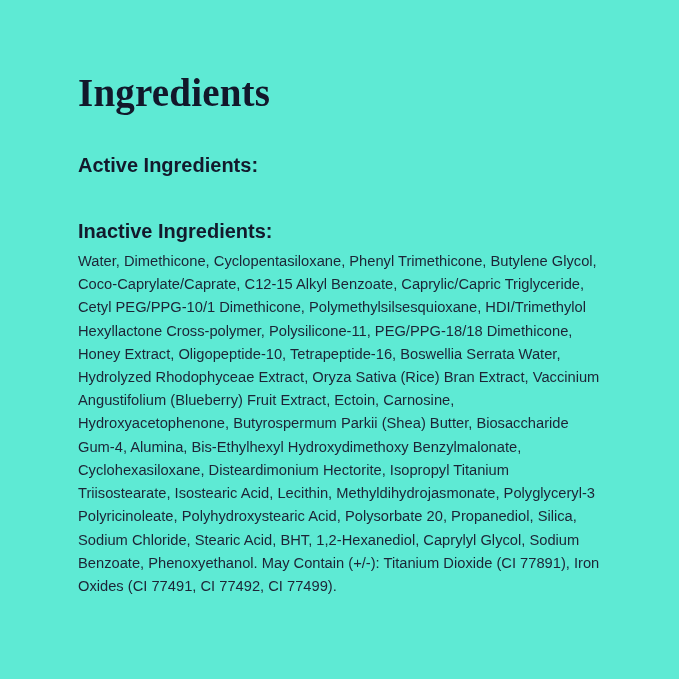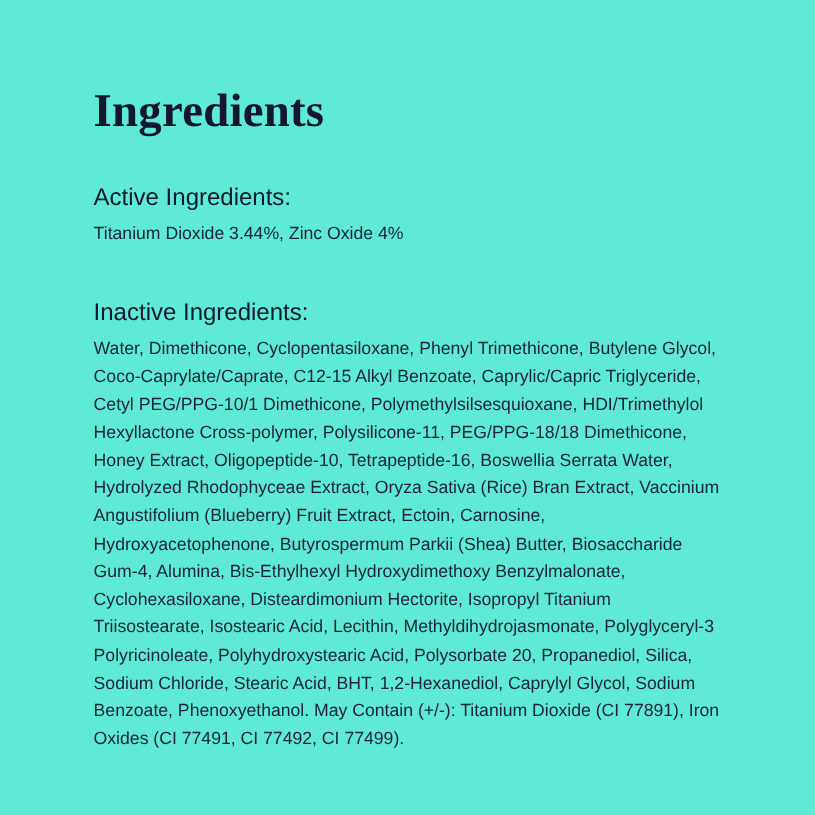--- a/index.html
+++ b/index.html
@@ -29,21 +29,21 @@
     letter-spacing: 0.2px;
     margin: 0 0 38px 0;
     line-height: 1.1;
   }
   .section {
     margin-bottom: 26px;
   }
   .section-heading {
     font-family: "Liberation Sans", sans-serif;
     font-size: 20px;
-    font-weight: 400;
+    font-weight: 700;
     color: #13192c;
     margin: 0 0 7px 0;
     line-height: 1.2;
   }
   .section-body {
     font-family: "Liberation Sans", sans-serif;
     font-size: 14.7px;
     font-weight: 400;
     color: #1d2436;
     line-height: 1.58;
@@ -56,21 +56,20 @@
   }
 </style>
 </head>
 <body>
 
 <div class="page">
   <h1 class="doc-title">Ingredients</h1>
 
   <div class="section">
     <h2 class="section-heading">Active Ingredients:</h2>
-    <p class="section-body">Titanium Dioxide 3.44%, Zinc Oxide 4%</p>
   </div>
 
   <div class="spacer-large"></div>
 
   <div class="section">
     <h2 class="section-heading">Inactive Ingredients:</h2>
     <p class="section-body">Water, Dimethicone, Cyclopentasiloxane, Phenyl Trimethicone, Butylene Glycol, Coco-Caprylate/Caprate, C12-15 Alkyl Benzoate, Caprylic/Capric Triglyceride, Cetyl PEG/PPG-10/1 Dimethicone, Polymethylsilsesquioxane, HDI/Trimethylol Hexyllactone Cross-polymer, Polysilicone-11, PEG/PPG-18/18 Dimethicone, Honey Extract, Oligopeptide-10, Tetrapeptide-16, Boswellia Serrata Water, Hydrolyzed Rhodophyceae Extract, Oryza Sativa (Rice) Bran Extract, Vaccinium Angustifolium (Blueberry) Fruit Extract, Ectoin, Carnosine, Hydroxyacetophenone, Butyrospermum Parkii (Shea) Butter, Biosaccharide Gum-4, Alumina, Bis-Ethylhexyl Hydroxydimethoxy Benzylmalonate, Cyclohexasiloxane, Disteardimonium Hectorite, Isopropyl Titanium Triisostearate, Isostearic Acid, Lecithin, Methyldihydrojasmonate, Polyglyceryl-3 Polyricinoleate, Polyhydroxystearic Acid, Polysorbate 20, Propanediol, Silica, Sodium Chloride, Stearic Acid, BHT, 1,2-Hexanediol, Caprylyl Glycol, Sodium Benzoate, Phenoxyethanol. May Contain (+/-): Titanium Dioxide (CI 77891), Iron Oxides (CI 77491, CI 77492, CI 77499).</p>
   </div>
 </div>
 

